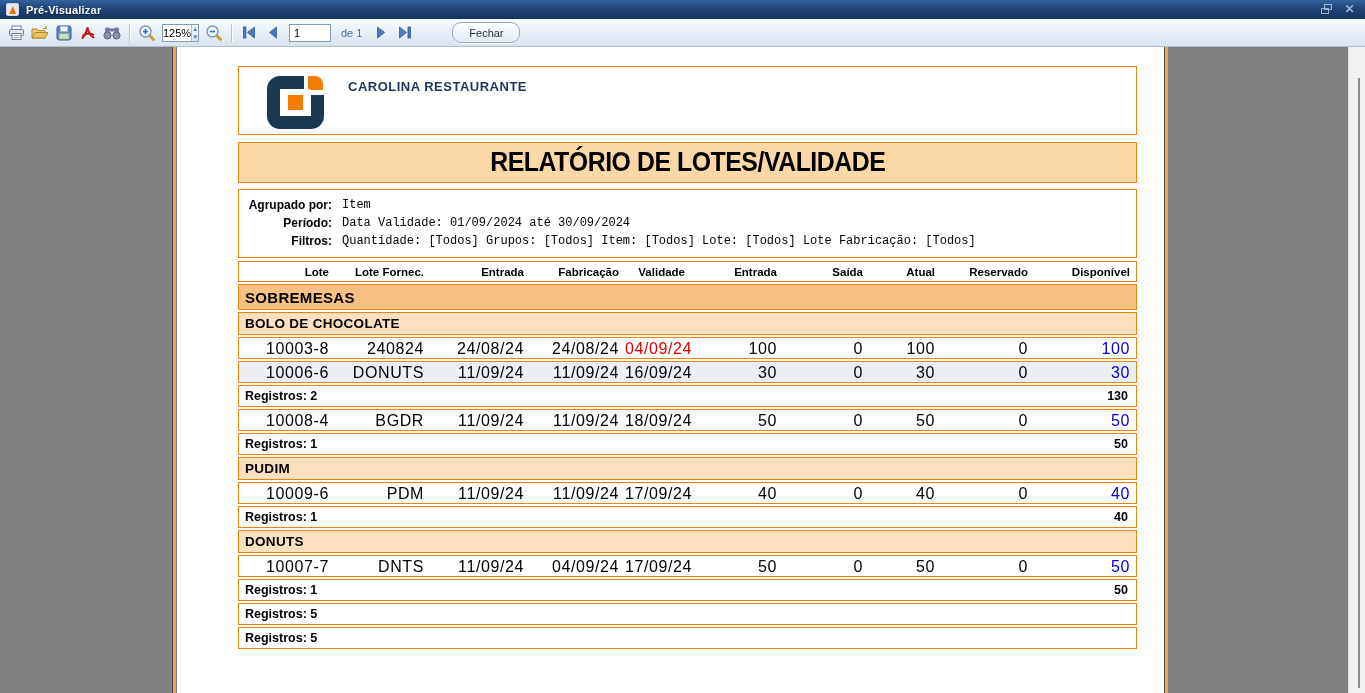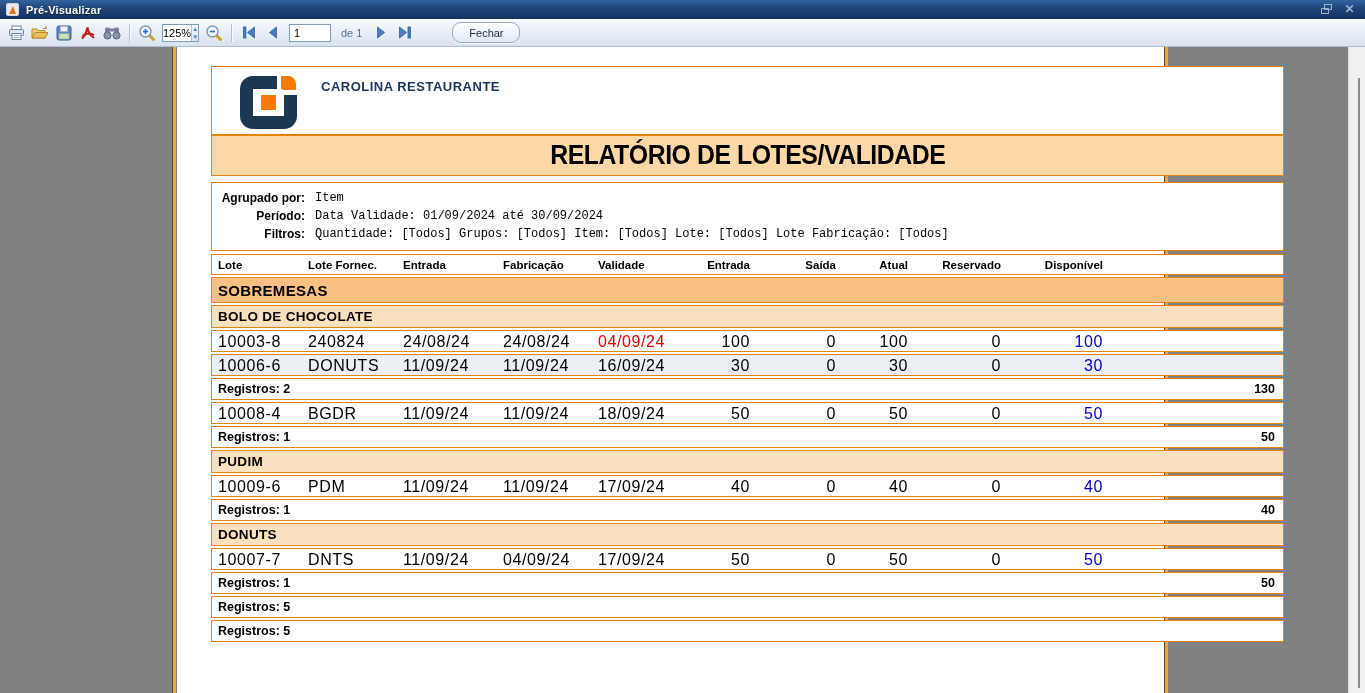--- a/index.html
+++ b/index.html
@@ -49,47 +49,47 @@
   .page-edge { position:absolute; top:0; bottom:0; width:4px; background:#f2a640;
     border-left:1px solid #4c4c4c; }
   .page-edge.left  { left:172px; }
   .page-edge.right { left:1164px; }
   .paper { position:absolute; left:177px; width:987px; top:0; bottom:0; background:#ffffff; }
   .scrollstrip { position:absolute; right:0; top:0; bottom:0; width:17px;
     background:#f0f0f0; border-left:1px solid #dcdcdc; }
   .scrollthumb { position:absolute; left:9px; top:31px; bottom:5px; width:2px; background:#8a8a8a; }
 
   
-  .report { position:absolute; left:34px; top:19px; width:1073px; color:#000; }
+  .report { position:absolute; left:61px; top:19px; width:899px; color:#000; }
   .box { border:1px solid #e8830c; background:#fff; }
 
   .r-header { height:69px; display:flex; align-items:flex-start; padding:9px 0 0 28px; }
   .logo { position:relative; width:57px; height:53px; }
   .logo .ring { position:absolute; inset:0; border:13px solid #1c3850; border-radius:13px; }
   .logo .gap  { position:absolute; right:0; top:0; width:20px; height:19px; background:#fff; }
   .logo .corner { position:absolute; right:1px; top:0; width:15px; height:14px;
     background:#f57c00; border-radius:1px 8px 1px 3px; }
   .logo .dot { position:absolute; left:21px; top:19px; width:15px; height:15px; background:#f57c00; }
   .company { margin:3px 0 0 24px; font-size:13px; font-weight:bold; color:#1b365d; letter-spacing:.5px; }
 
-  .r-title { height:41px; background:#fcd8a6; text-align:center; }
+  .r-title { margin-top:7px; height:41px; background:#fcd8a6; text-align:center; }
   .r-title span { display:inline-block; font-size:27px; font-weight:bold; line-height:39px;
     transform:scaleX(.92); transform-origin:center; letter-spacing:-.5px; }
 
   .r-info { margin-top:6px; padding:6px 0 7px; }
   .info-line { display:flex; font-size:12px; line-height:18px; }
   .info-label { width:93px; text-align:right; font-weight:bold; flex:none; }
   .info-value { margin-left:10px; white-space:nowrap;font-family:Liberation Mono, monospace; }
 
   
   #table-root { margin-top:3px; }
   .trow { display:flex; border:1px solid #e8830c; background:#fff; margin-top:2px; overflow:hidden; }
   .hdr-row { height:21px; font-size:11.5px; font-weight:bold; }
   .cell { line-height:20px; flex:none; white-space:nowrap; }
-  .cell.left  { text-align:left;  padding-left:6px; }
+  .cell.left  { text-align:right;  padding-left:6px; }
   .cell.right { text-align:right; padding-right:8px; }
   .band-g { height:26px; background:#f9c083; font-size:15px; font-weight:bold;
     line-height:25px; padding-left:6px; display:block; letter-spacing:.3px; }
   .band-i { height:23px; background:#fbe0c0; font-size:13.5px; font-weight:bold;
     line-height:22px; padding-left:6px; display:block; letter-spacing:.3px; }
   .drow { height:22px; font-size:16px; }
   .drow .cell { line-height:21px; letter-spacing:.6px; }
   .drow.zebra { background:#eceff3; }
   .red  { color:#dd0000; }
   .blue { color:#0000cc; }

